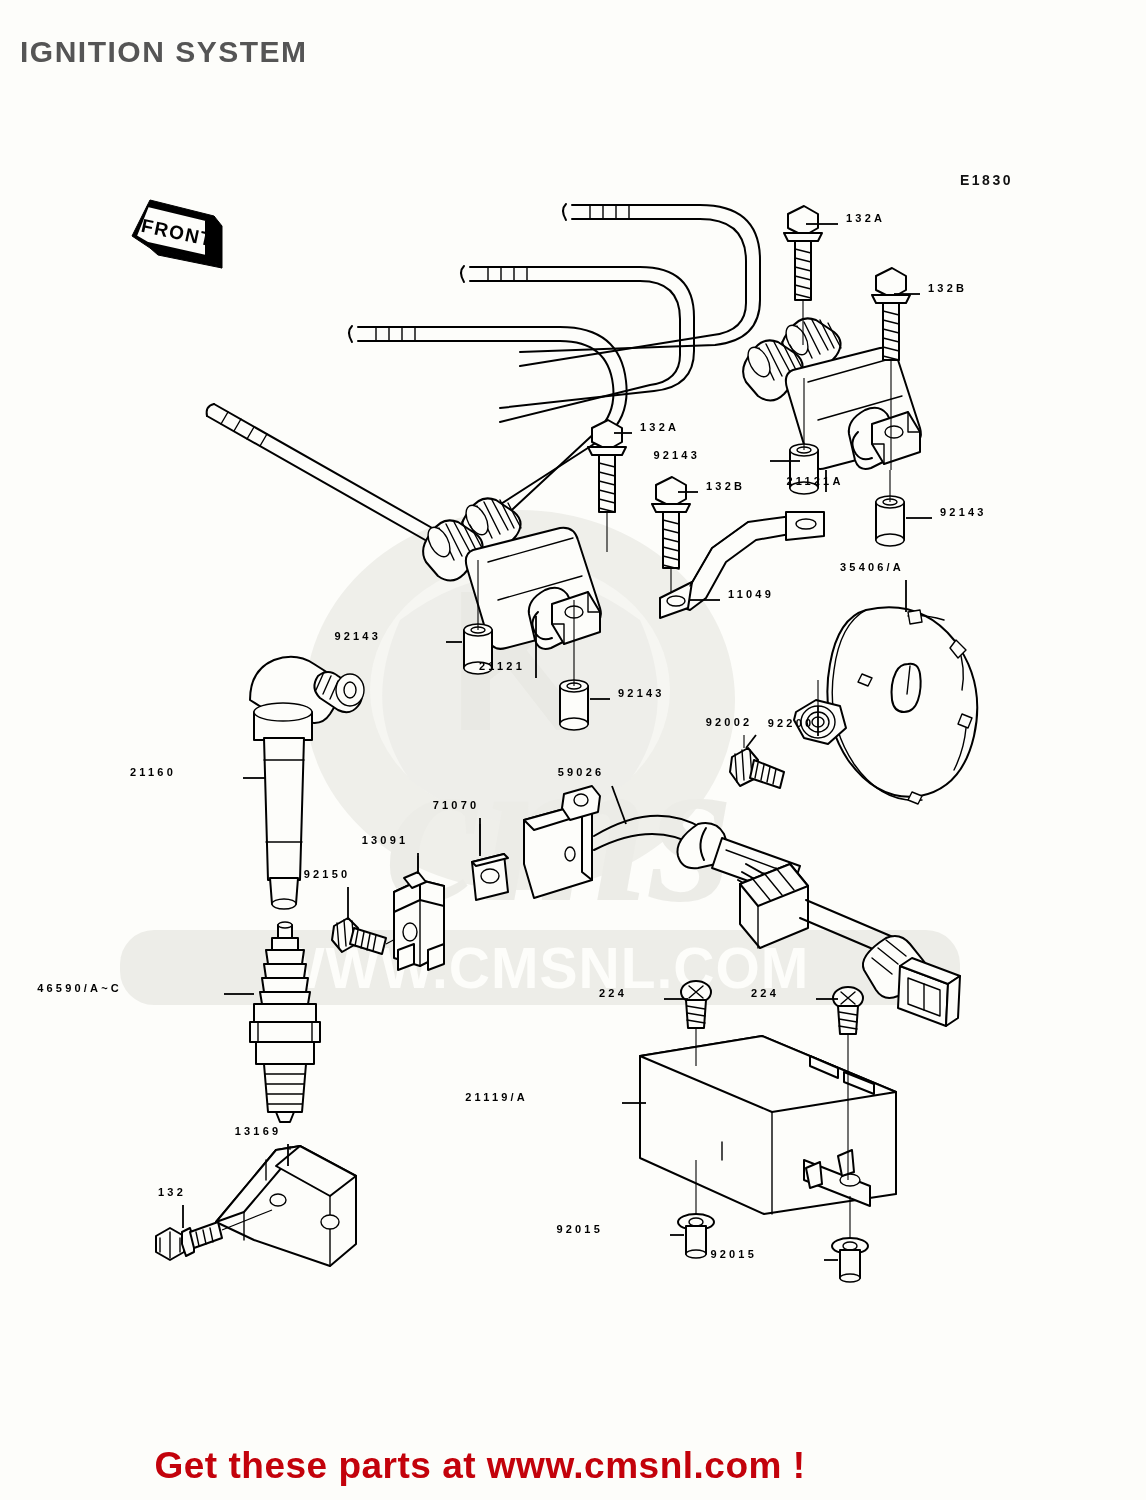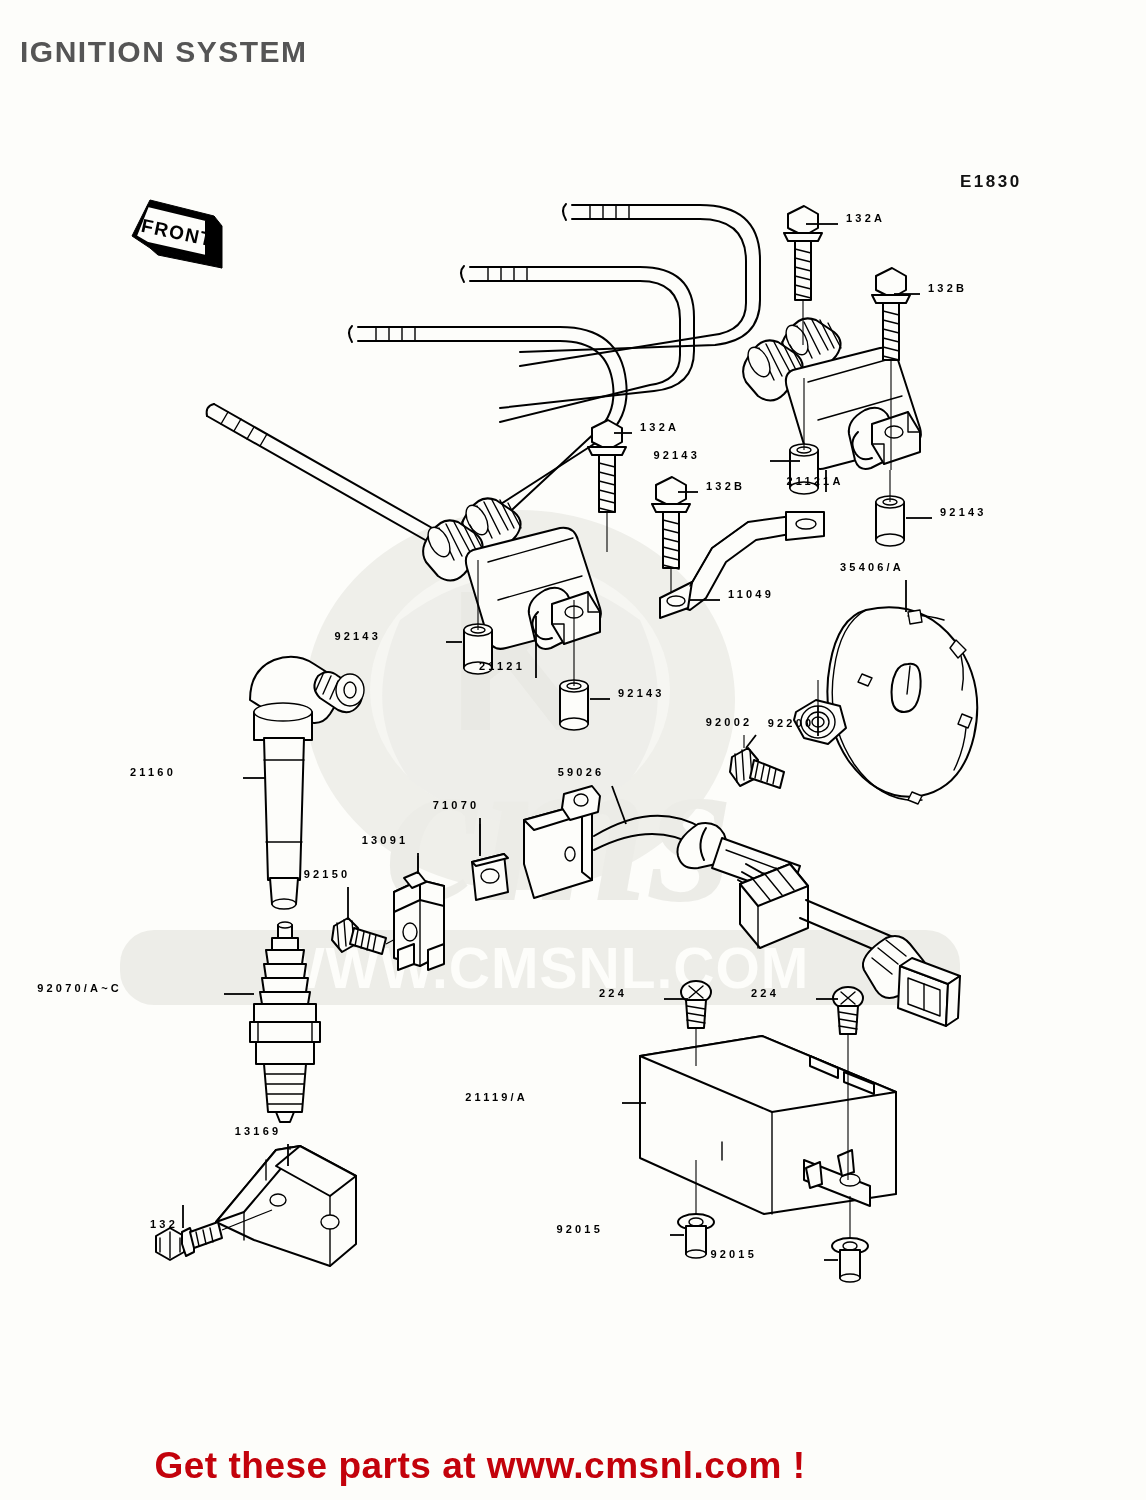--- a/index.html
+++ b/index.html
@@ -14,21 +14,21 @@
 
   .page-title{
     position:absolute;left:20px;top:15px;
     font-size:30px;color:#555;letter-spacing:1.5px;
     font-family:"Liberation Sans", sans-serif;
     white-space:nowrap;
   }
 
   .diagram-code{
     position:absolute;left:960px;top:172px;
-    font-size:17px;color:#111;font-weight:bold;letter-spacing:2.5px;
+    font-size:14px;color:#111;font-weight:bold;letter-spacing:2.5px;
     white-space:nowrap;
   }
 
   .footer-banner{
     position:absolute;left:0;top:1445px;width:960px;
     text-align:center;
     font-size:37px;font-weight:bold;
     color:#c3020b;
     letter-spacing:0.5px;
     font-family:"Liberation Sans", sans-serif;
@@ -512,23 +512,23 @@
     <div class="lbl" style="left: 381px; top: 636px; transform: translate(-100%, -50%);">92143</div>
     <div class="lbl" style="left: 502px; top: 666px; transform: translate(-50%, -50%);">21121</div>
     <div class="lbl" style="left: 618px; top: 693px; transform: translate(0px, -50%);">92143</div>
     <div class="lbl" style="left: 791px; top: 723px; transform: translate(-50%, -50%);">92200</div>
     <div class="lbl" style="left: 729px; top: 722px; transform: translate(-50%, -50%); text-align: right;">92002</div>
     <div class="lbl" style="left: 176px; top: 772px; transform: translate(-100%, -50%);">21160</div>
     <div class="lbl" style="left: 581px; top: 772px; transform: translate(-50%, -50%);">59026</div>
     <div class="lbl" style="left: 456px; top: 805px; transform: translate(-50%, -50%);">71070</div>
     <div class="lbl" style="left: 385px; top: 840px; transform: translate(-50%, -50%);">13091</div>
     <div class="lbl" style="left: 327px; top: 874px; transform: translate(-50%, -50%);">92150</div>
-    <div class="lbl" style="left: 122px; top: 988px; transform: translate(-100%, -50%);">92070/A~C</div>
+    <div class="lbl" style="left: 122px; top: 988px; transform: translate(-100%, -50%);">46590/A~C</div>
     <div class="lbl" style="left: 627px; top: 993px; transform: translate(-100%, -50%);">224</div>
     <div class="lbl" style="left: 779px; top: 993px; transform: translate(-100%, -50%);">224</div>
     <div class="lbl" style="left: 528px; top: 1097px; transform: translate(-100%, -50%);">21119/A</div>
     <div class="lbl" style="left: 258px; top: 1131px; transform: translate(-50%, -50%);">13169</div>
-    <div class="lbl" style="left: 164px; top: 1192px; transform: translate(-50%, -50%); margin-top: 32px;">132</div>
+    <div class="lbl" style="left: 172px; top: 1192px; transform: translate(-50%, -50%);">132</div>
     <div class="lbl" style="left: 603px; top: 1229px; transform: translate(-100%, -50%);">92015</div>
     <div class="lbl" style="left: 757px; top: 1254px; transform: translate(-100%, -50%);">92015</div>
   </div>
 
 <div class="footer-banner">Get these parts at www.cmsnl.com !</div>
 
 </body></html>

